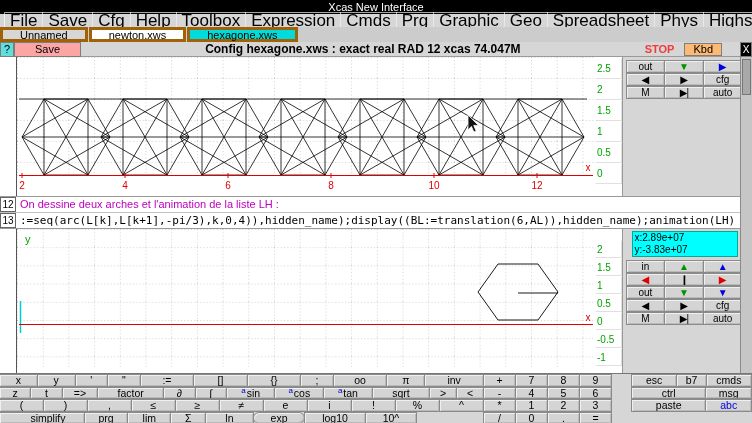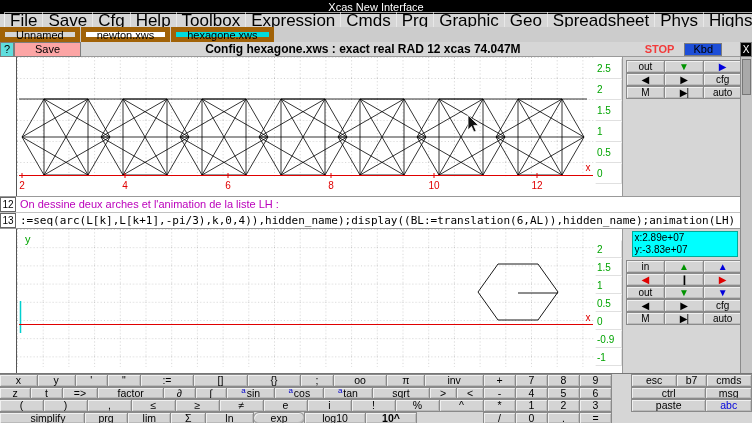--- a/index.html
+++ b/index.html
@@ -4,24 +4,24 @@
 <style>
   *{box-sizing:border-box;margin:0;padding:0}
   body{background:#888;font-family:"Liberation Sans",sans-serif}
   #win{position:relative;width:752px;height:423px;background:#d6d6d6;overflow:hidden;font-size:11px;color:#000}
   .a{position:absolute}
   
   #titlebar{left:0;top:0;width:752px;height:14px;background:#000;color:#fff;text-align:center;line-height:14px;font-size:11px}
   #menubar{left:0;top:14px;width:752px;height:13px;display:flex;align-items:center;padding-left:5px;background:#d6d6d6}
   #menubar .cell{border:none;background:none;flex:none;padding:0 6px;font-size:17px;height:17px;display:flex;align-items:center}
   #tabbar{left:0;top:27px;width:752px;height:15px;background:#cccccc;display:flex;align-items:stretch}
-  .tab{padding:0 11px;border:5px solid #a16207;margin-right:1px;display:flex;align-items:center;font-size:11px}
+  .tab{padding:0 17px;border:3px solid #a16207;margin-right:1px;display:flex;align-items:center;font-size:11px}
   .tab-gray{background:#d6d6d6}.tab-white{background:#ffffff}.tab-active{background:#00dcdc}
   #configbar{left:0;top:42px;width:752px;height:15px;display:flex;align-items:center;background:#d6d6d6;border-bottom:1px solid #9a9a9a}
-  .btn{border:1px solid #7d7d7d;background:#1d4ed8;display:flex;align-items:center;justify-content:center;height:15px}
+  .btn{border:1px solid #7d7d7d;background:#fdba74;display:flex;align-items:center;justify-content:center;height:15px}
   #helpbtn{width:14px;background:#5fdede}
   #savebtn{padding:0 20px;background:#fca5a5}
   #cfgtitle{flex:1;text-align:center;font-weight:bold;font-size:12px}
   #stopbtn{color:#f23a3a;font-weight:bold;margin-right:10px;border:none;background:none}
   #kbdbtn{padding:0 8px;margin-right:18px;height:13px}
   #closebtn{width:12px;background:#000;color:#fff;font-size:10px}
   
   #content{left:0;top:57px;width:740px;height:316px;background:#fff}
   #scroll{left:740px;top:57px;width:12px;height:316px;background:#c6c6c6;border-left:1px solid #8a8a8a}
   #thumb{left:1px;top:2px;width:9px;height:36px;background:#a9a9a9;border:1px solid #777}
@@ -188,21 +188,21 @@
         <line x1="2" y1="95.5" x2="576" y2="95.5" stroke="#e00000" stroke-width="1.2"></line>
         <text x="571" y="92" class="xt">x</text>
         <text x="8" y="14" class="yt">y</text>
       </svg>
       <div id="g2y" class="ylabels a">
           <div class="cell">2</div>
           <div class="cell">1.5</div>
           <div class="cell">1</div>
           <div class="cell">0.5</div>
           <div class="cell">0</div>
-          <div class="cell">-0.9</div>
+          <div class="cell">-0.5</div>
           <div class="cell">-1</div>
         </div>
       <div id="g2panel" class="panelcol a">
         <div id="coords">
           <div>x:2.89e+07</div>
           <div>y:-3.83e+07</div>
         </div>
         <div class="prow">
             <div class="cell">in</div>
             <div class="cell g">▲</div>
@@ -314,21 +314,21 @@
     </div>
     <div class="krow">
       <div class="kmain">
           <div class="cell" style="flex-grow: 1.7; padding-left: 12px;">simplify</div>
           <div class="cell" style="flex-grow: 1;">prg</div>
           <div class="cell" style="flex-grow: 1;">lim</div>
           <div class="cell" style="flex-grow: 0.8;">Σ</div>
           <div class="cell" style="flex-grow: 1.1;">ln</div>
           <div class="cell" style="flex-grow: 1.2; border-radius: 6px;">exp</div>
           <div class="cell" style="flex-grow: 1.4;">log10</div>
-          <div class="cell" style="flex-grow: 1.2; font-weight: bold;">10^</div>
+          <div class="cell" style="flex-grow: 1.2;">10^</div>
           <div class="cell fill" style="flex-grow: 1.6;"></div>
           <div class="cell" style="flex: 0 0 33px;">/</div>
           <div class="cell" style="flex: 0 0 33px;">0</div>
           <div class="cell" style="flex: 0 0 33px;">.</div>
           <div class="cell" style="flex: 0 0 33px;">=</div>
         </div>
         <div class="kgap"></div>
       <div class="kside"></div>
     </div>
   </div>

